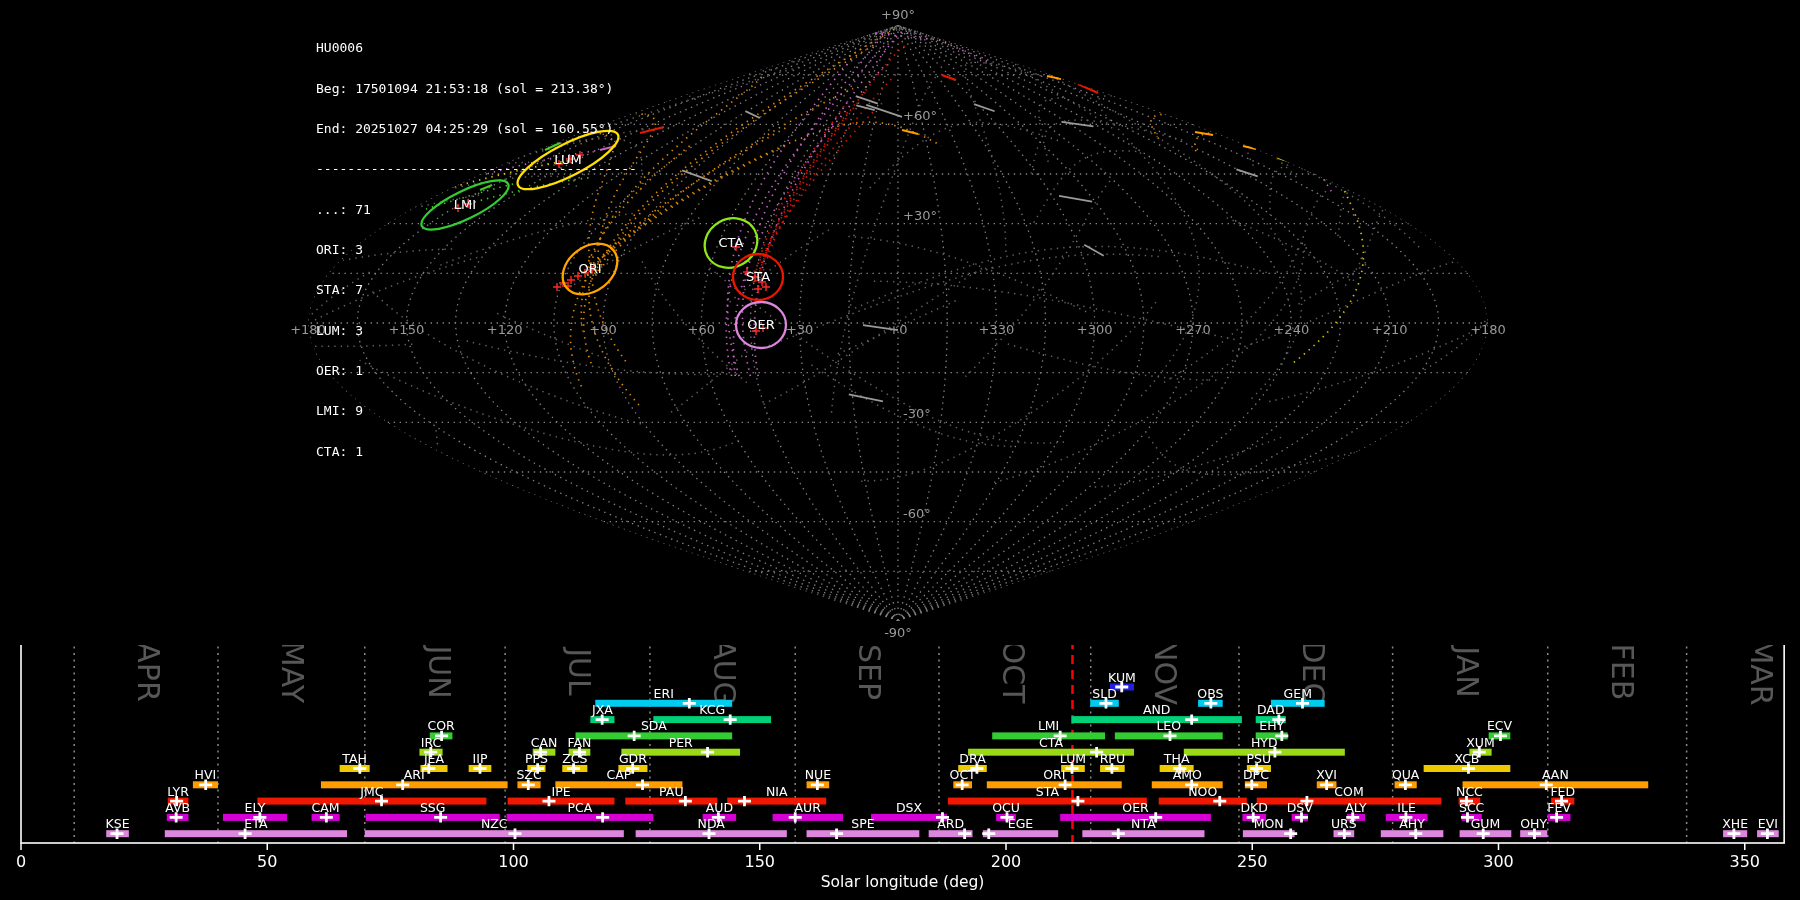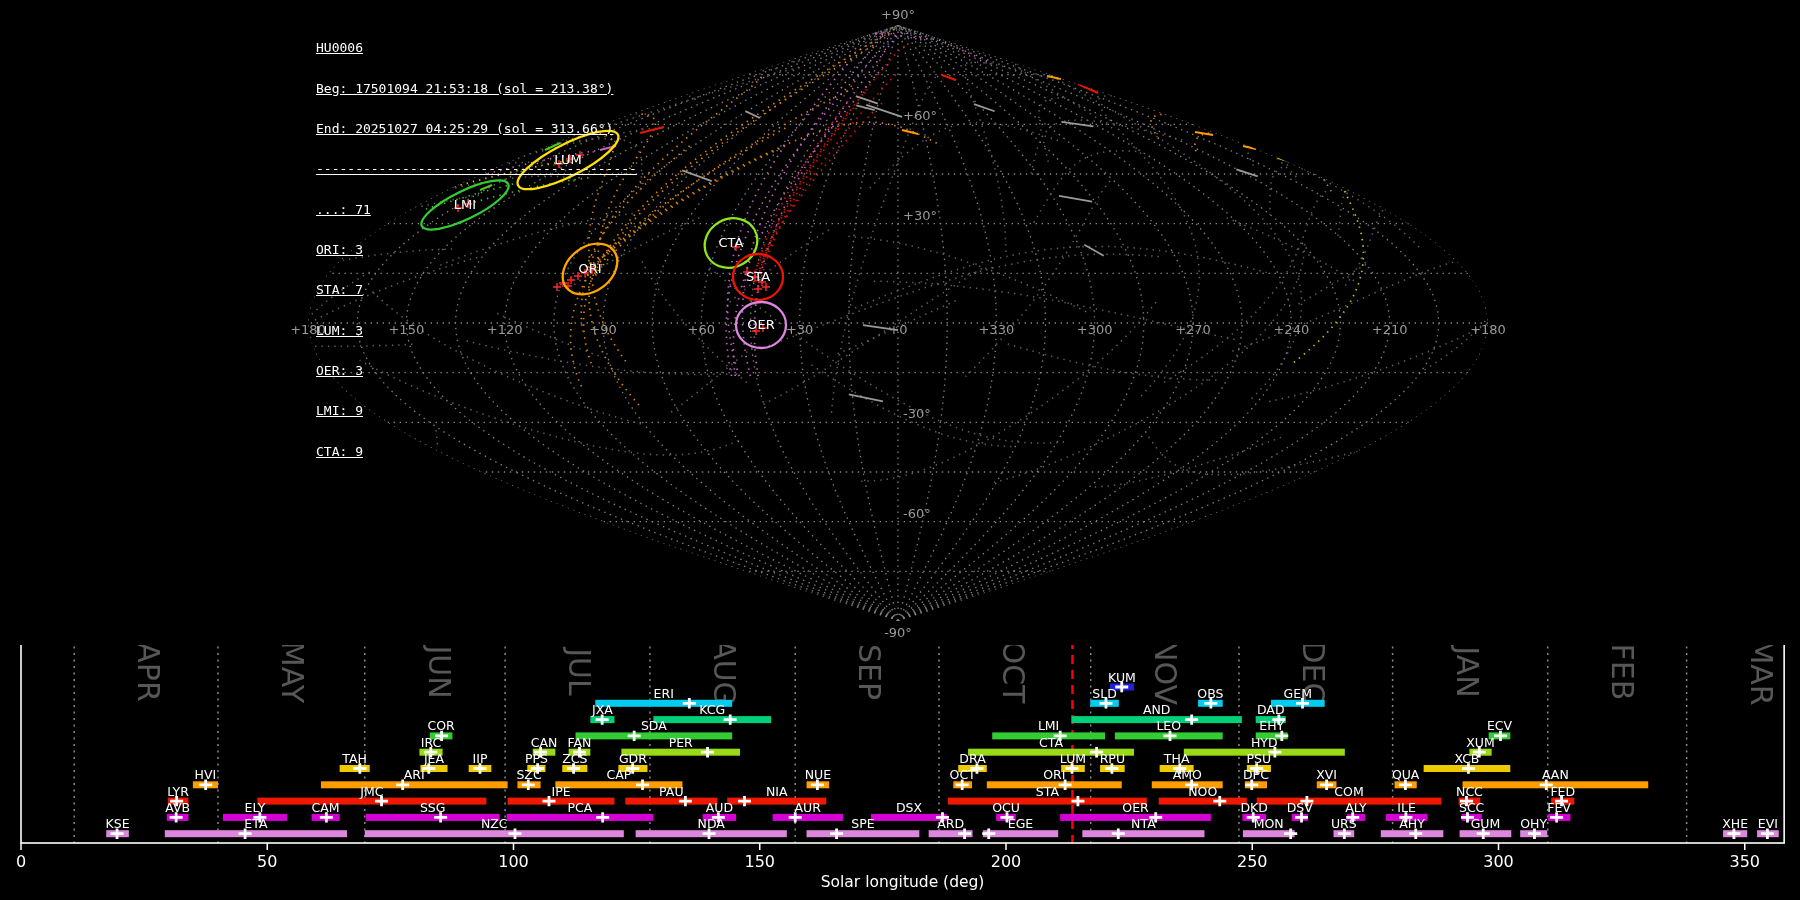--- a/index.html
+++ b/index.html
@@ -1,40 +1,40 @@
 <!DOCTYPE html>
 <html><head>
 <meta charset="utf-8">
 <style>
   html,body{margin:0;padding:0;background:#000;}
   .screen{position:relative;width:1800px;height:900px;background:#000;overflow:hidden;
           font-family:"DejaVu Sans",sans-serif;}
   .info-panel{position:absolute;left:316px;top:14px;color:#fff;
               font:13px/1.045 "DejaVu Sans Mono",monospace;white-space:pre;z-index:5;}
-  .info-panel div{height:13.2px;text-decoration:underline;}
+  .info-panel div{height:13.2px;}
   svg{position:absolute;left:0;top:0;}
   text{font-family:"DejaVu Sans",sans-serif;}
 </style>
 </head>
 <body>
 
 <div class="screen">
 
   <div class="info-panel">
     <div>HU0006</div>
     <div>Beg: 17501094 21:53:18 (sol = 213.38°)</div>
-    <div>End: 20251027 04:25:29 (sol = 313.66°)</div>
+    <div>End: 20251027 04:25:29 (sol = 160.55°)</div>
     <div>-----------------------------------------</div>
     <div>...: 71</div>
     <div>ORI: 3</div>
     <div>STA: 7</div>
     <div>LUM: 3</div>
-    <div>OER: 3</div>
+    <div>OER: 1</div>
     <div>LMI: 9</div>
-    <div>CTA: 9</div>
+    <div>CTA: 1</div>
   </div>
 
   <svg id="skymap" width="1800" height="645">
       <defs>
         <clipPath id="mapclip">
           <path d="M898.0 25.0L846.6 41.6L795.5 58.1L745.3 74.7L696.2 91.2L648.7 107.8L603.0 124.3L559.6 140.9L518.8 157.4L480.8 174.0L446.0 190.6L414.7 207.1L387.0 223.7L363.3 240.2L343.6 256.8L328.1 273.3L317.0 289.9L310.2 306.4L308.0 323.0L310.2 339.6L317.0 356.1L328.1 372.7L343.6 389.2L363.3 405.8L387.0 422.3L414.7 438.9L446.0 455.4L480.8 472.0L518.8 488.6L559.6 505.1L603.0 521.7L648.7 538.2L696.2 554.8L745.3 571.3L795.5 587.9L846.6 604.4L898.0 621.0L898.0 621.0L949.4 604.4L1000.5 587.9L1050.7 571.3L1099.8 554.8L1147.3 538.2L1193.0 521.7L1236.4 505.1L1277.2 488.6L1315.2 472.0L1350.0 455.4L1381.3 438.9L1409.0 422.3L1432.7 405.8L1452.4 389.2L1467.9 372.7L1479.0 356.1L1485.8 339.6L1488.0 323.0L1485.8 306.4L1479.0 289.9L1467.9 273.3L1452.4 256.8L1432.7 240.2L1409.0 223.7L1381.3 207.1L1350.0 190.6L1315.2 174.0L1277.2 157.4L1236.4 140.9L1193.0 124.3L1147.3 107.8L1099.8 91.2L1050.7 74.7L1000.5 58.1L949.4 41.6L898.0 25.0Z"></path>
         </clipPath>
       </defs>
       <g clip-path="url(#mapclip)">
         <path fill="none" stroke="#828282" stroke-width="1.3" stroke-dasharray="1.4 4.6" d="M1050.7 571.3L1048.2 571.3L1045.6 571.3L1043.1 571.3L1040.5 571.3L1038.0 571.3L1035.4 571.3L1032.9 571.3L1030.3 571.3L1027.8 571.3L1025.3 571.3L1022.7 571.3L1020.2 571.3L1017.6 571.3L1015.1 571.3L1012.5 571.3L1010.0 571.3L1007.4 571.3L1004.9 571.3L1002.3 571.3L999.8 571.3L997.3 571.3L994.7 571.3L992.2 571.3L989.6 571.3L987.1 571.3L984.5 571.3L982.0 571.3L979.4 571.3L976.9 571.3L974.4 571.3L971.8 571.3L969.3 571.3L966.7 571.3L964.2 571.3L961.6 571.3L959.1 571.3L956.5 571.3L954.0 571.3L951.4 571.3L948.9 571.3L946.4 571.3L943.8 571.3L941.3 571.3L938.7 571.3L936.2 571.3L933.6 571.3L931.1 571.3L928.5 571.3L926.0 571.3L923.5 571.3L920.9 571.3L918.4 571.3L915.8 571.3L913.3 571.3L910.7 571.3L908.2 571.3L905.6 571.3L903.1 571.3L900.5 571.3L898.0 571.3L895.5 571.3L892.9 571.3L890.4 571.3L887.8 571.3L885.3 571.3L882.7 571.3L880.2 571.3L877.6 571.3L875.1 571.3L872.5 571.3L870.0 571.3L867.5 571.3L864.9 571.3L862.4 571.3L859.8 571.3L857.3 571.3L854.7 571.3L852.2 571.3L849.6 571.3L847.1 571.3L844.6 571.3L842.0 571.3L839.5 571.3L836.9 571.3L834.4 571.3L831.8 571.3L829.3 571.3L826.7 571.3L824.2 571.3L821.6 571.3L819.1 571.3L816.6 571.3L814.0 571.3L811.5 571.3L808.9 571.3L806.4 571.3L803.8 571.3L801.3 571.3L798.7 571.3L796.2 571.3L793.7 571.3L791.1 571.3L788.6 571.3L786.0 571.3L783.5 571.3L780.9 571.3L778.4 571.3L775.8 571.3L773.3 571.3L770.7 571.3L768.2 571.3L765.7 571.3L763.1 571.3L760.6 571.3L758.0 571.3L755.5 571.3L752.9 571.3L750.4 571.3L747.8 571.3L745.3 571.3"></path>

